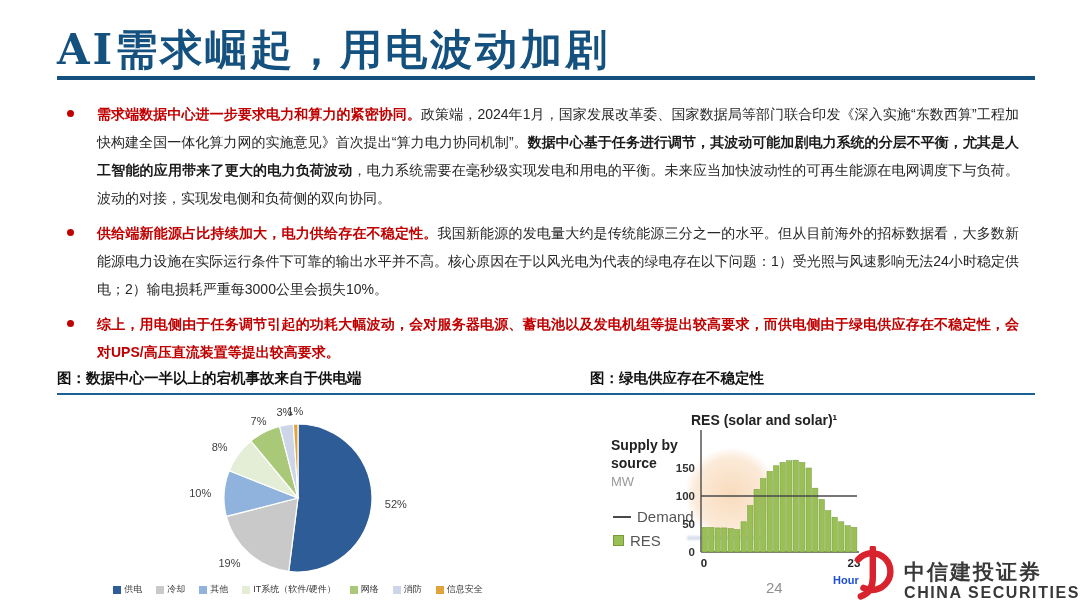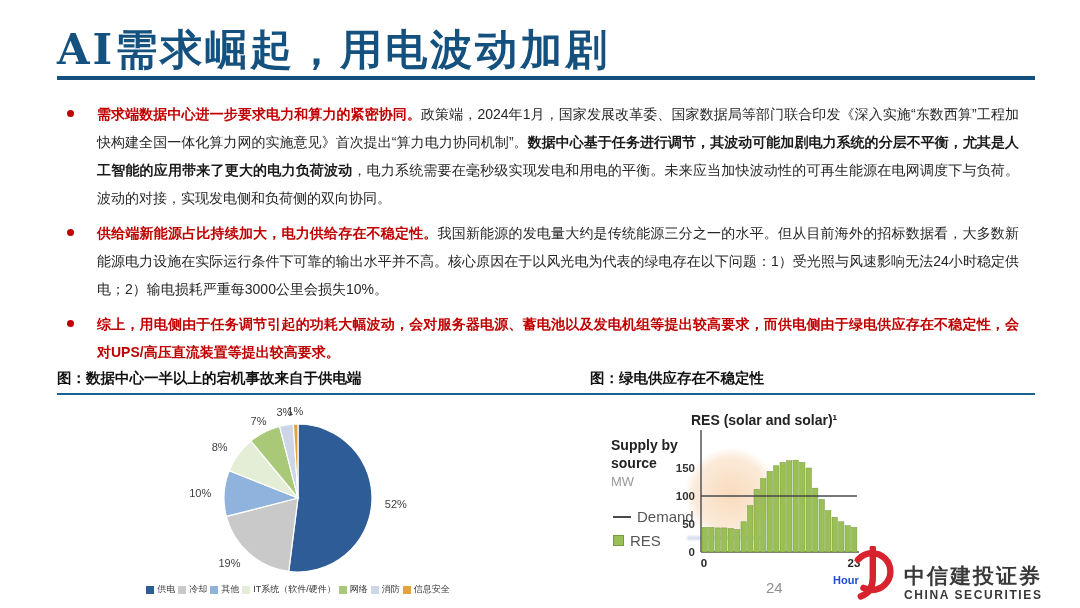--- a/index.html
+++ b/index.html
@@ -21,21 +21,21 @@
   .run-normal{color:#262626;}
 
   
   .fig-title{position:absolute;top:369px;font-size:14.5px;font-weight:bold;color:#111;white-space:nowrap;}
   .fig-title.left{left:57px;} .fig-title.right{left:590px;}
   .fig-rule{position:absolute;left:57px;top:393px;width:978px;height:2px;background:#1b6094;}
 
   
   .pie-wrap{position:absolute;left:126px;top:402px;width:344px;height:202px;}
   .pie-svg{display:block;}
-  .pie-legend{display:flex;justify-content:center;align-items:center;gap:3px;
+  .pie-legend{display:flex;justify-content:center;align-items:center;gap:14px;
               font-size:9px;color:#333;margin-top:3px;white-space:nowrap;}
   .pie-legend .item{display:flex;align-items:center;}
   .pie-legend .sw{width:8px;height:8px;margin-right:3px;display:inline-block;}
 
   
   .bar-wrap{position:absolute;left:585px;top:402px;width:320px;height:202px;}
   .bar-title{position:absolute;left:106px;top:10px;font-weight:bold;font-size:14px;color:#222;white-space:nowrap;}
   .bar-ylab{position:absolute;left:26px;top:34px;font-weight:bold;font-size:14px;color:#222;line-height:18px;}
   .bar-unit{color:#9a9a9a;font-weight:normal;font-size:13px;}
   .bar-legend{position:absolute;left:28px;top:106px;font-size:15px;color:#555;}
@@ -47,21 +47,21 @@
   .watermark{position:absolute;left:100px;top:46px;width:92px;height:92px;border-radius:50%;
              background:radial-gradient(circle,rgba(238,160,80,.38) 0%,rgba(238,160,80,.22) 55%,rgba(238,160,80,0) 72%);}
   .watermark-sub{position:absolute;left:102px;top:134px;width:74px;height:4px;
              background:rgba(120,150,200,.30);filter:blur(1px);}
 
   
   .page-num{position:absolute;left:766px;top:579px;font-size:15px;color:#8f8f8f;}
   .logo{position:absolute;left:848px;top:546px;display:flex;align-items:flex-end;}
   .logo-icon{margin-right:8px;}
   .logo-text .cn{font-size:21px;font-weight:bold;color:#383838;letter-spacing:2px;line-height:24px;white-space:nowrap;}
-  .logo-text .en{font-size:12px;font-weight:bold;color:#383838;letter-spacing:1.6px;white-space:nowrap;}
+  .logo-text .en{font-size:16px;font-weight:bold;color:#383838;letter-spacing:1.6px;white-space:nowrap;}
 </style>
 </head>
 <body>
 
 <div class="slide">
 
   <div class="title">AI需求崛起，用电波动加剧</div>
   <div class="title-rule"></div>
 
   <div class="bullets">

